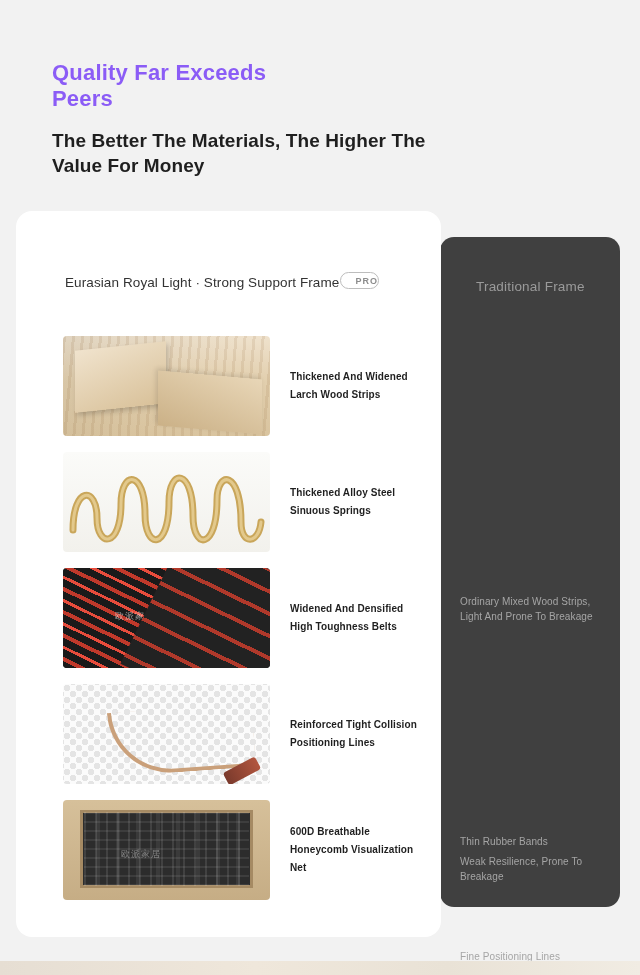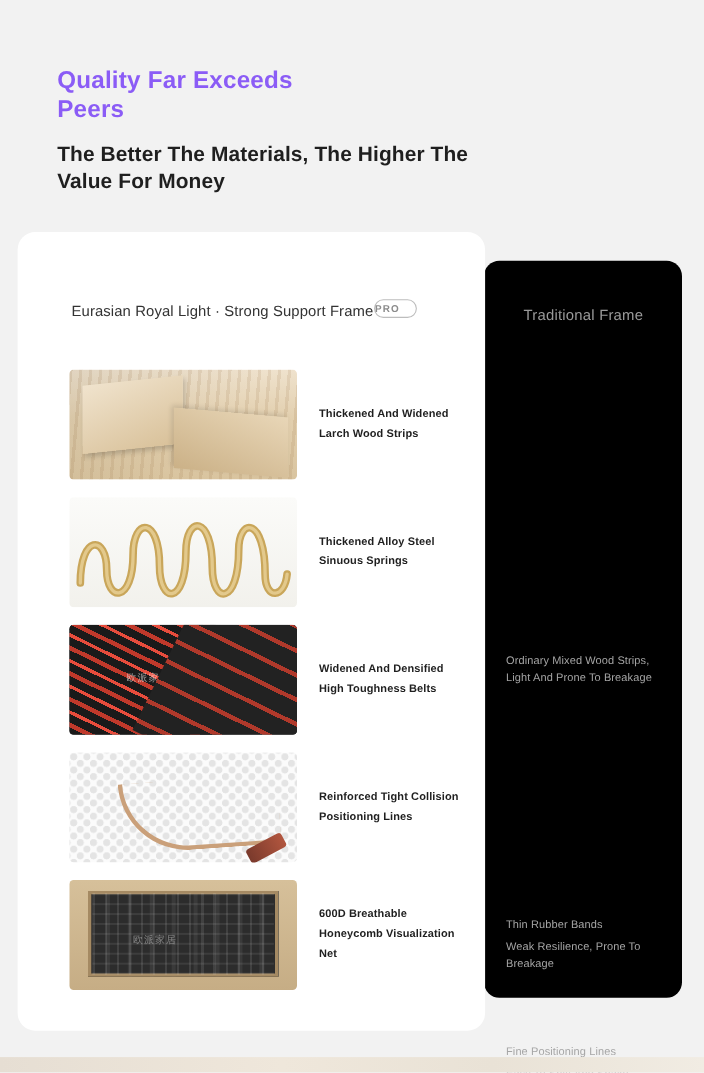--- a/index.html
+++ b/index.html
@@ -46,21 +46,21 @@
     white-space: pre-line;
   }
 
   
   .right-panel {
     position: absolute;
     left: 440px;
     top: 237px;
     width: 180px;
     height: 670px;
-    background: #000000;
+    background: #404040;
     border-radius: 14px;
     box-sizing: border-box;
     padding: 0;
   }
   .right-title {
     position: absolute;
     left: 36px;
     top: 42px;
     font-size: 13.5px;
     color: #9a9a9a;
@@ -115,21 +115,21 @@
     width: 39px;
     height: 17px;
     border: 1px solid #bdbdbd;
     border-radius: 9px;
     background: #ffffff;
     color: #8c8c8c;
     font-size: 9px;
     font-weight: bold;
     letter-spacing: 1px;
     line-height: 17px;
-    text-align: left;
+    text-align: right;
     box-sizing: border-box;
   }
 
   
   .row {
     position: absolute;
     left: 32px;
     width: 370px;
     height: 100px;
   }

